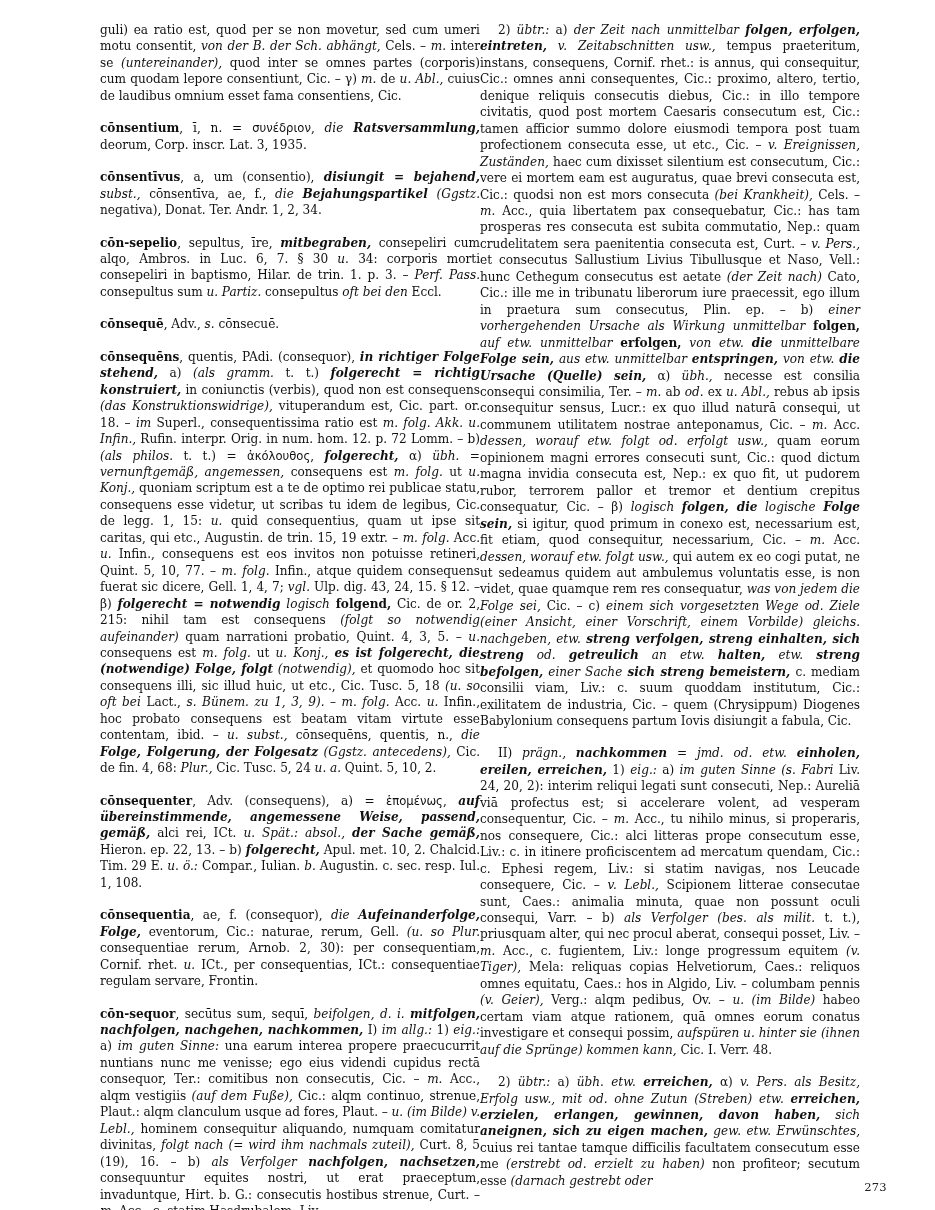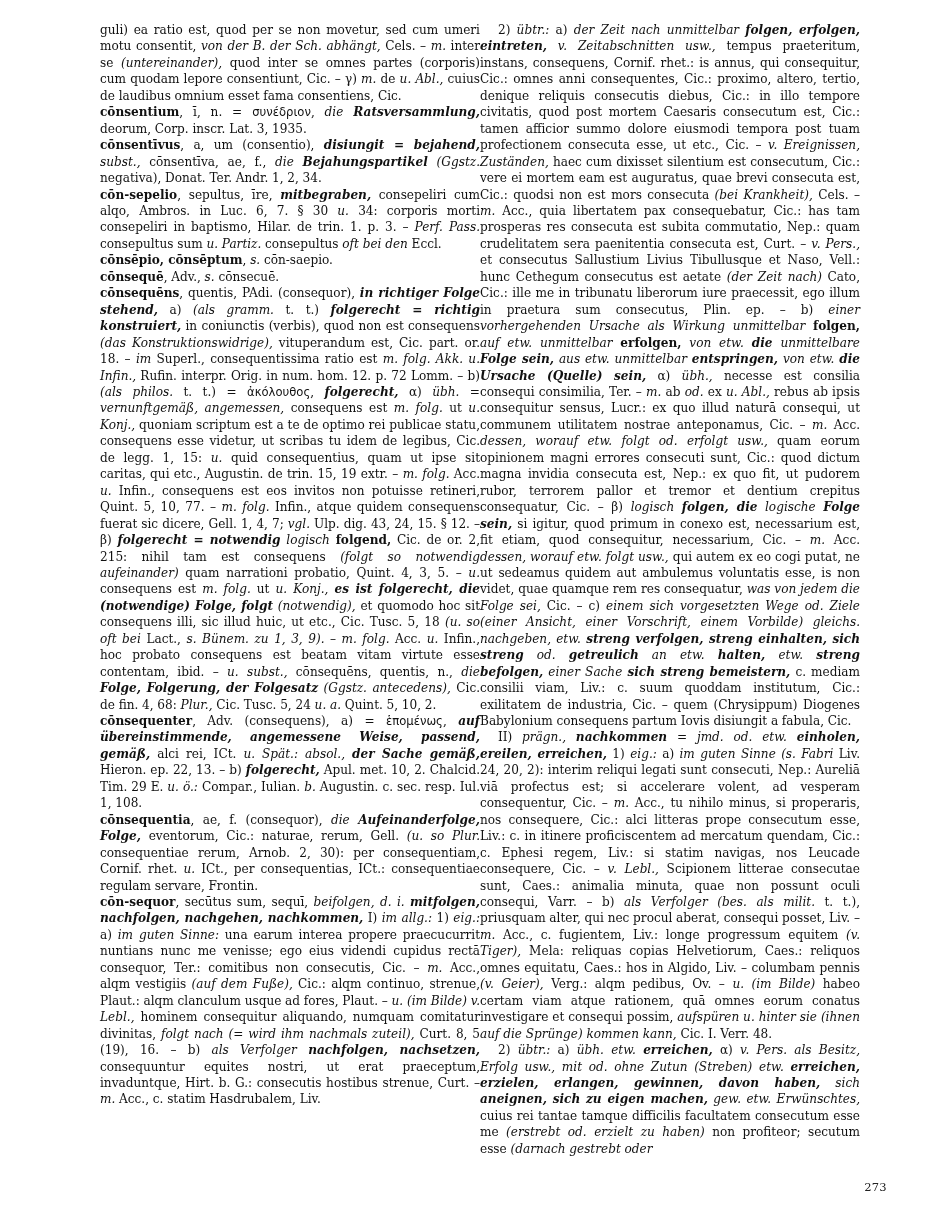--- a/index.html
+++ b/index.html
@@ -33,21 +33,21 @@
     font-size: 12.1px;
     line-height: 16.45px;
     text-align: justify;
     text-justify: inter-word;
     margin: 0;
     -webkit-hyphens: none;
     hyphens: none;
     word-spacing: -0.1px;
   }
   .entry + .entry {
-    margin-top: 0;
+    margin-top: 16px;
   }
   .entry.indent {
     text-indent: 18px;
   }
   b, .hw {
     font-weight: bold;
   }
   i, .it {
     font-style: italic;
   }
@@ -74,21 +74,20 @@
 
 <div id="page">
 
   <div id="columns">
 
     <div class="column" id="col-left">
         <p class="entry">guli) ea ratio est, quod per se non movetur, sed cum umeri motu consentit, <i>von der B. der Sch. abhängt,</i> Cels. – <i>m.</i> inter se <i>(untereinander),</i> quod inter se omnes partes (corporis) cum quodam lepore consentiunt, Cic. – γ) <i>m.</i> de <i>u. Abl.,</i> cuius de laudibus omnium esset fama consentiens, Cic.</p>
         <p class="entry"><b>cōnsentium</b>, ī, n. = <span class="gk">συνέδριον</span>, <i>die <b>Ratsversammlung,</b></i> deorum, Corp. inscr. Lat. 3, 1935.</p>
         <p class="entry"><b>cōnsentīvus</b>, a, um (consentio), <span class="bi">disiungit = bejahend,</span> <i>subst.,</i> cōnsentīva, ae, f., <i>die <b>Bejahungspartikel</b> (Ggstz.</i> negativa), Donat. Ter. Andr. 1, 2, 34.</p>
         <p class="entry"><b>cōn-sepelio</b>, sepultus, īre, <span class="bi">mitbegraben,</span> consepeliri cum alqo, Ambros. in Luc. 6, 7. § 30 <i>u.</i> 34: corporis morti consepeliri in baptismo, Hilar. de trin. 1. p. 3. – <i>Perf. Pass.</i> consepultus sum <i>u. Partiz.</i> consepultus <i>oft bei den</i> Eccl.</p>
-        <p class="entry"><b>cōnsēpio, cōnsēptum</b>, <i>s.</i> cōn-saepio.</p>
         <p class="entry"><b>cōnsequē</b>, Adv., <i>s.</i> cōnsecuē.</p>
         <p class="entry"><b>cōnsequēns</b>, quentis, PAdi. (consequor), <span class="bi">in richtiger Folge stehend,</span> a) <i>(als gramm.</i> t. t.) <span class="bi">folgerecht = richtig konstruiert,</span> in coniunctis (verbis), quod non est consequens <i>(das Konstruktionswidrige),</i> vituperandum est, Cic. part. or. 18. – <i>im</i> Superl., consequentissima ratio est <i>m. folg. Akk. u. Infin.,</i> Rufin. interpr. Orig. in num. hom. 12. p. 72 Lomm. – b) <i>(als philos.</i> t. t.) = <span class="gk">ἀκόλουθος</span>, <span class="bi">folgerecht,</span> α) <i>übh. = vernunftgemäß, angemessen,</i> consequens est <i>m. folg.</i> ut <i>u. Konj.,</i> quoniam scriptum est a te de optimo rei publicae statu, consequens esse videtur, ut scribas tu idem de legibus, Cic. de legg. 1, 15: <i>u.</i> quid consequentius, quam ut ipse sit caritas, qui etc., Augustin. de trin. 15, 19 extr. – <i>m. folg.</i> Acc. <i>u.</i> Infin., consequens est eos invitos non potuisse retineri, Quint. 5, 10, 77. – <i>m. folg.</i> Infin., atque quidem consequens fuerat sic dicere, Gell. 1, 4, 7; <i>vgl.</i> Ulp. dig. 43, 24, 15. § 12. – β) <span class="bi">folgerecht = notwendig</span> <i>logisch</i> <b>folgend,</b> Cic. de or. 2, 215: nihil tam est consequens <i>(folgt so notwendig aufeinander)</i> quam narrationi probatio, Quint. 4, 3, 5. – <i>u.</i> consequens est <i>m. folg.</i> ut <i>u. Konj.,</i> <span class="bi">es ist folgerecht, die (notwendige) Folge, folgt</span> <i>(notwendig),</i> et quomodo hoc sit consequens illi, sic illud huic, ut etc., Cic. Tusc. 5, 18 <i>(u. so oft bei</i> Lact., <i>s. Bünem. zu 1, 3, 9).</i> – <i>m. folg.</i> Acc. <i>u.</i> Infin., hoc probato consequens est beatam vitam virtute esse contentam, ibid. – <i>u. subst.,</i> cōnsequēns, quentis, n., <i>die <b>Folge, Folgerung, der Folgesatz</b> (Ggstz. antecedens),</i> Cic. de fin. 4, 68: <i>Plur.,</i> Cic. Tusc. 5, 24 <i>u. a.</i> Quint. 5, 10, 2.</p>
         <p class="entry"><b>cōnsequenter</b>, Adv. (consequens), a) = <span class="gk">ἑπομένως</span>, <span class="bi">auf übereinstimmende, angemessene Weise, passend, gemäß,</span> alci rei, ICt. <i>u. Spät.: absol.,</i> <span class="bi">der Sache gemäß,</span> Hieron. ep. 22, 13. – b) <span class="bi">folgerecht,</span> Apul. met. 10, 2. Chalcid. Tim. 29 E. <i>u. ö.:</i> Compar., Iulian. <i>b.</i> Augustin. c. sec. resp. Iul. 1, 108.</p>
         <p class="entry"><b>cōnsequentia</b>, ae, f. (consequor), <i>die <b>Aufeinanderfolge, Folge,</b></i> eventorum, Cic.: naturae, rerum, Gell. <i>(u. so Plur.</i> consequentiae rerum, Arnob. 2, 30): per consequentiam, Cornif. rhet. <i>u.</i> ICt., per consequentias, ICt.: consequentiae regulam servare, Frontin.</p>
         <p class="entry"><b>cōn-sequor</b>, secūtus sum, sequī, <i>beifolgen, d. i.</i> <span class="bi">mitfolgen, nachfolgen, nachgehen, nachkommen,</span> I) <i>im allg.:</i> 1) <i>eig.:</i> a) <i>im guten Sinne:</i> una earum interea propere praecucurrit nuntians nunc me venisse; ego eius videndi cupidus rectā consequor, Ter.: comitibus non consecutis, Cic. – <i>m.</i> Acc., alqm vestigiis <i>(auf dem Fuße),</i> Cic.: alqm continuo, strenue, Plaut.: alqm clanculum usque ad fores, Plaut. – <i>u. (im Bilde) v. Lebl.,</i> hominem consequitur aliquando, numquam comitatur divinitas, <i>folgt nach (= wird ihm nachmals zuteil),</i> Curt. 8, 5 (19), 16. – b) <i>als Verfolger</i> <span class="bi">nachfolgen, nachsetzen,</span> consequuntur equites nostri, ut erat praeceptum, invaduntque, Hirt. b. G.: consecutis hostibus strenue, Curt. – <i>m.</i> Acc., c. statim Hasdrubalem, Liv.</p>
       </div>
     <div class="column" id="col-right">
         <p class="entry indent">2) <i>übtr.:</i> a) <i>der Zeit nach unmittelbar</i> <span class="bi">folgen, erfolgen, eintreten,</span> <i>v. Zeitabschnitten usw.,</i> tempus praeteritum, instans, consequens, Cornif. rhet.: is annus, qui consequitur, Cic.: omnes anni consequentes, Cic.: proximo, altero, tertio, denique reliquis consecutis diebus, Cic.: in illo tempore civitatis, quod post mortem Caesaris consecutum est, Cic.: tamen afficior summo dolore eiusmodi tempora post tuam profectionem consecuta esse, ut etc., Cic. – <i>v. Ereignissen, Zuständen,</i> haec cum dixisset silentium est consecutum, Cic.: vere ei mortem eam est auguratus, quae brevi consecuta est, Cic.: quodsi non est mors consecuta <i>(bei Krankheit),</i> Cels. – <i>m.</i> Acc., quia libertatem pax consequebatur, Cic.: has tam prosperas res consecuta est subita commutatio, Nep.: quam crudelitatem sera paenitentia consecuta est, Curt. – <i>v. Pers.,</i> et consecutus Sallustium Livius Tibullusque et Naso, Vell.: hunc Cethegum consecutus est aetate <i>(der Zeit nach)</i> Cato, Cic.: ille me in tribunatu liberorum iure praecessit, ego illum in praetura sum consecutus, Plin. ep. – b) <i>einer vorhergehenden Ursache als Wirkung unmittelbar</i> <b>folgen,</b> <i>auf etw. unmittelbar</i> <b>erfolgen,</b> <i>von etw.</i> <span class="bi">die</span> <i>unmittelbare</i> <span class="bi">Folge sein,</span> <i>aus etw. unmittelbar</i> <span class="bi">entspringen,</span> <i>von etw.</i> <span class="bi">die Ursache (Quelle) sein,</span> α) <i>übh.,</i> necesse est consilia consequi consimilia, Ter. – <i>m.</i> ab <i>od.</i> ex <i>u. Abl.,</i> rebus ab ipsis consequitur sensus, Lucr.: ex quo illud naturā consequi, ut communem utilitatem nostrae anteponamus, Cic. – <i>m.</i> Acc. <i>dessen, worauf etw. folgt od. erfolgt usw.,</i> quam eorum opinionem magni errores consecuti sunt, Cic.: quod dictum magna invidia consecuta est, Nep.: ex quo fit, ut pudorem rubor, terrorem pallor et tremor et dentium crepitus consequatur, Cic. – β) <i>logisch</i> <span class="bi">folgen, die</span> <i>logische</i> <span class="bi">Folge sein,</span> si igitur, quod primum in conexo est, necessarium est, fit etiam, quod consequitur, necessarium, Cic. – <i>m.</i> Acc. <i>dessen, worauf etw. folgt usw.,</i> qui autem ex eo cogi putat, ne ut sedeamus quidem aut ambulemus voluntatis esse, is non videt, quae quamque rem res consequatur, <i>was von jedem die Folge sei,</i> Cic. – c) <i>einem sich vorgesetzten Wege od. Ziele (einer Ansicht, einer Vorschrift, einem Vorbilde) gleichs. nachgeben, etw.</i> <span class="bi">streng verfolgen, streng einhalten, sich streng</span> <i>od.</i> <span class="bi">getreulich</span> <i>an etw.</i> <span class="bi">halten,</span> <i>etw.</i> <span class="bi">streng befolgen,</span> <i>einer Sache</i> <span class="bi">sich streng bemeistern,</span> c. mediam consilii viam, Liv.: c. suum quoddam institutum, Cic.: exilitatem de industria, Cic. – quem (Chrysippum) Diogenes Babylonium consequens partum Iovis disiungit a fabula, Cic.</p>
         <p class="entry indent">II) <i>prägn.,</i> <span class="bi">nachkommen</span> = <i>jmd. od. etw.</i> <span class="bi">einholen, ereilen, erreichen,</span> 1) <i>eig.:</i> a) <i>im guten Sinne (s. Fabri</i> Liv. 24, 20, 2): interim reliqui legati sunt consecuti, Nep.: Aureliā viā profectus est; si accelerare volent, ad vesperam consequentur, Cic. – <i>m.</i> Acc., tu nihilo minus, si properaris, nos consequere, Cic.: alci litteras prope consecutum esse, Liv.: c. in itinere proficiscentem ad mercatum quendam, Cic.: c. Ephesi regem, Liv.: si statim navigas, nos Leucade consequere, Cic. – <i>v. Lebl.,</i> Scipionem litterae consecutae sunt, Caes.: animalia minuta, quae non possunt oculi consequi, Varr. – b) <i>als Verfolger (bes. als milit.</i> t. t.), priusquam alter, qui nec procul aberat, consequi posset, Liv. – <i>m.</i> Acc., c. fugientem, Liv.: longe progressum equitem <i>(v. Tiger),</i> Mela: reliquas copias Helvetiorum, Caes.: reliquos omnes equitatu, Caes.: hos in Algido, Liv. – columbam pennis <i>(v. Geier),</i> Verg.: alqm pedibus, Ov. – <i>u. (im Bilde)</i> habeo certam viam atque rationem, quā omnes eorum conatus investigare et consequi possim, <i>aufspüren u. hinter sie (ihnen auf die Sprünge) kommen kann,</i> Cic. I. Verr. 48.</p>
         <p class="entry indent">2) <i>übtr.:</i> a) <i>übh. etw.</i> <span class="bi">erreichen,</span> α) <i>v. Pers. als Besitz, Erfolg usw., mit od. ohne Zutun (Streben) etw.</i> <span class="bi">erreichen, erzielen, erlangen, gewinnen, davon haben,</span> <i>sich</i> <span class="bi">aneignen, sich zu eigen machen,</span> <i>gew. etw. Erwünschtes,</i> cuius rei tantae tamque difficilis facultatem consecutum esse me <i>(erstrebt od. erzielt zu haben)</i> non profiteor; secutum esse <i>(darnach gestrebt oder</i></p>

